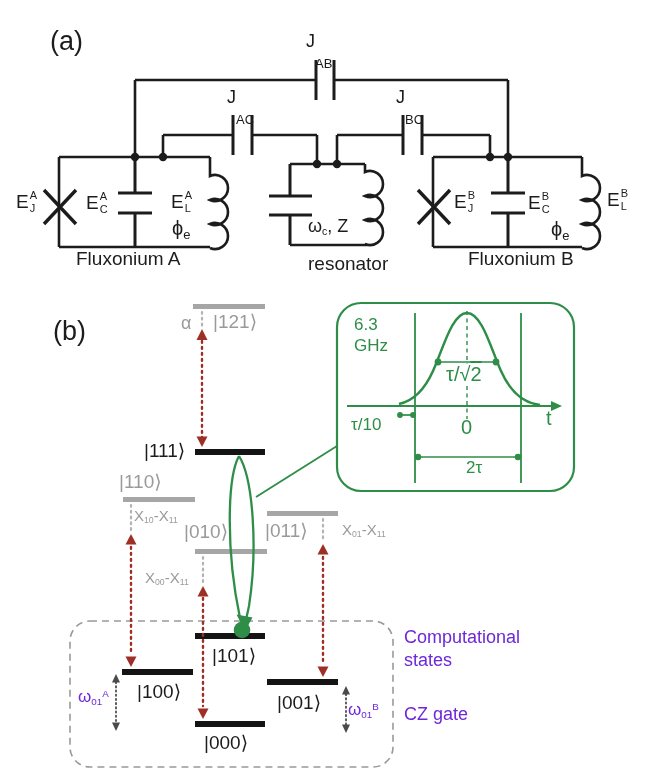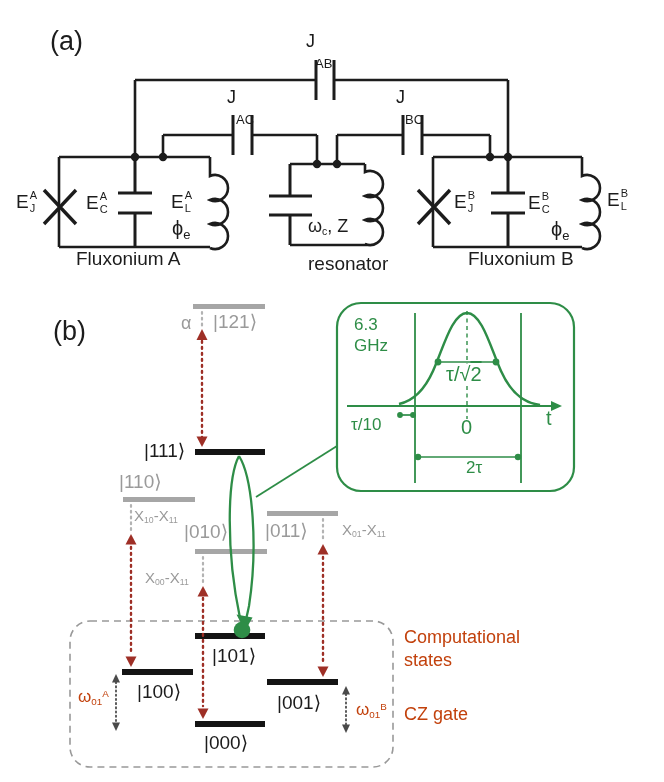--- a/index.html
+++ b/index.html
@@ -5,21 +5,21 @@
   html,body{margin:0;padding:0;background:#fff;}
   .canvas{
     position:relative;width:664px;height:782px;background:#ffffff;
     font-family:"Liberation Sans","DejaVu Sans",sans-serif;overflow:hidden;
   }
   .canvas svg{position:absolute;left:0;top:0;}
   .lb{position:absolute;white-space:nowrap;color:#1c1c1c;font-size:19px;line-height:1;}
   .panel{font-size:27px;}
   .gray{color:#9a9a9a;}
   .green{color:#2e8d47;}
-  .dark{color:#c2410c;}
+  .dark{color:#6d28d9;}
   .fs15{font-size:15px;} .fs16{font-size:20px;} .fs17{font-size:17px;} .fs18{font-size:18px;}
   .sub{font-size:0.58em;vertical-align:-0.28em;}
   .sup{font-size:0.58em;vertical-align:0.55em;}
   
   .slbl{display:inline-flex;align-items:center;}
   .slbl .base{font-size:19px;}
   .slbl .scr{display:inline-flex;flex-direction:column;font-size:11px;line-height:1.15;margin-left:1px;}
   
   .jlbl{display:inline-flex;align-items:flex-start;}
   .jlbl .base{font-size:18px;}
@@ -267,21 +267,21 @@
   <div class="lb gray fs15" style="left:145px;top:570px;">
     <span>X</span><span class="sub">00</span><span>-</span><span>X</span><span class="sub">11</span>
   </div>
   <div class="lb gray fs15" style="left:342px;top:522px;">
     <span>X</span><span class="sub">01</span><span>-</span><span>X</span><span class="sub">11</span>
   </div>
 
   <div class="lb dark fs17" style="left:78px;top:688px;">
     <span>ω</span><span class="sub">01</span><span class="sup">A</span>
   </div>
-  <div class="lb dark fs17" style="left:348px;top:701px;margin-left:8px;">
+  <div class="lb dark fs17" style="left:348px;top:701px;">
     <span>ω</span><span class="sub">01</span><span class="sup">B</span>
   </div>
 
   <div class="lb green fs17" style="left:354px;top:316px;text-align:right;">6.3</div>
   <div class="lb green fs17" style="left:354px;top:337px;">GHz</div>
   <div class="lb green fs16 wbg" style="left:444px;top:364px;">
     <span>τ/√</span><span class="rad">2</span>
   </div>
   <div class="lb green fs17" style="left:351px;top:416px;">τ/10</div>
   <div class="lb green fs16" style="left:461px;top:417px;">0</div>

